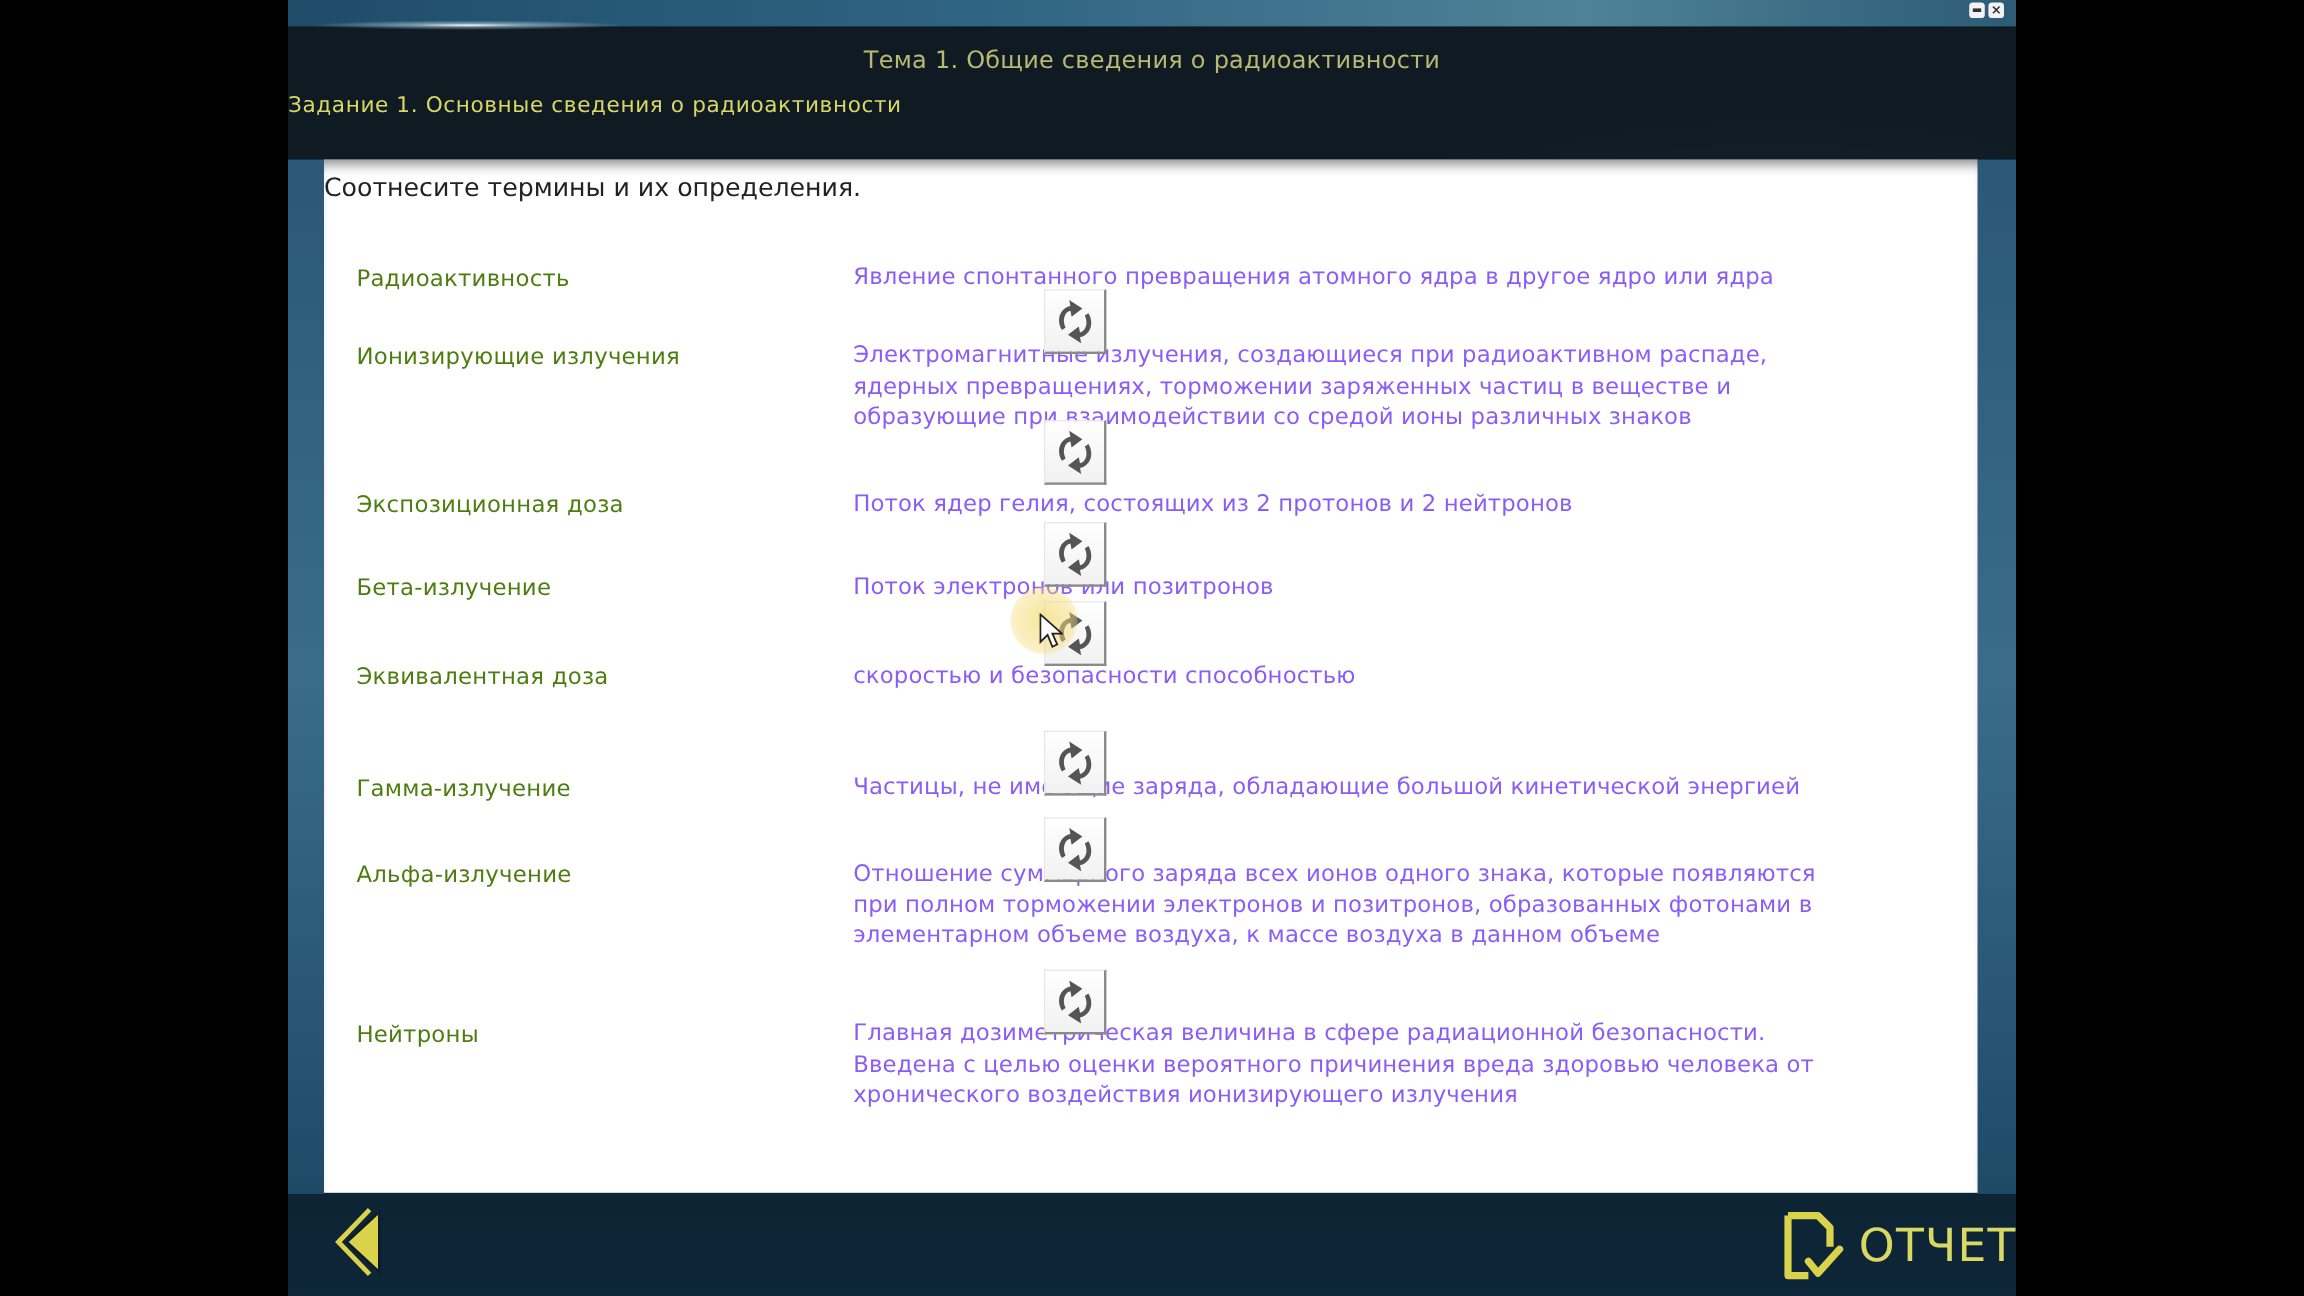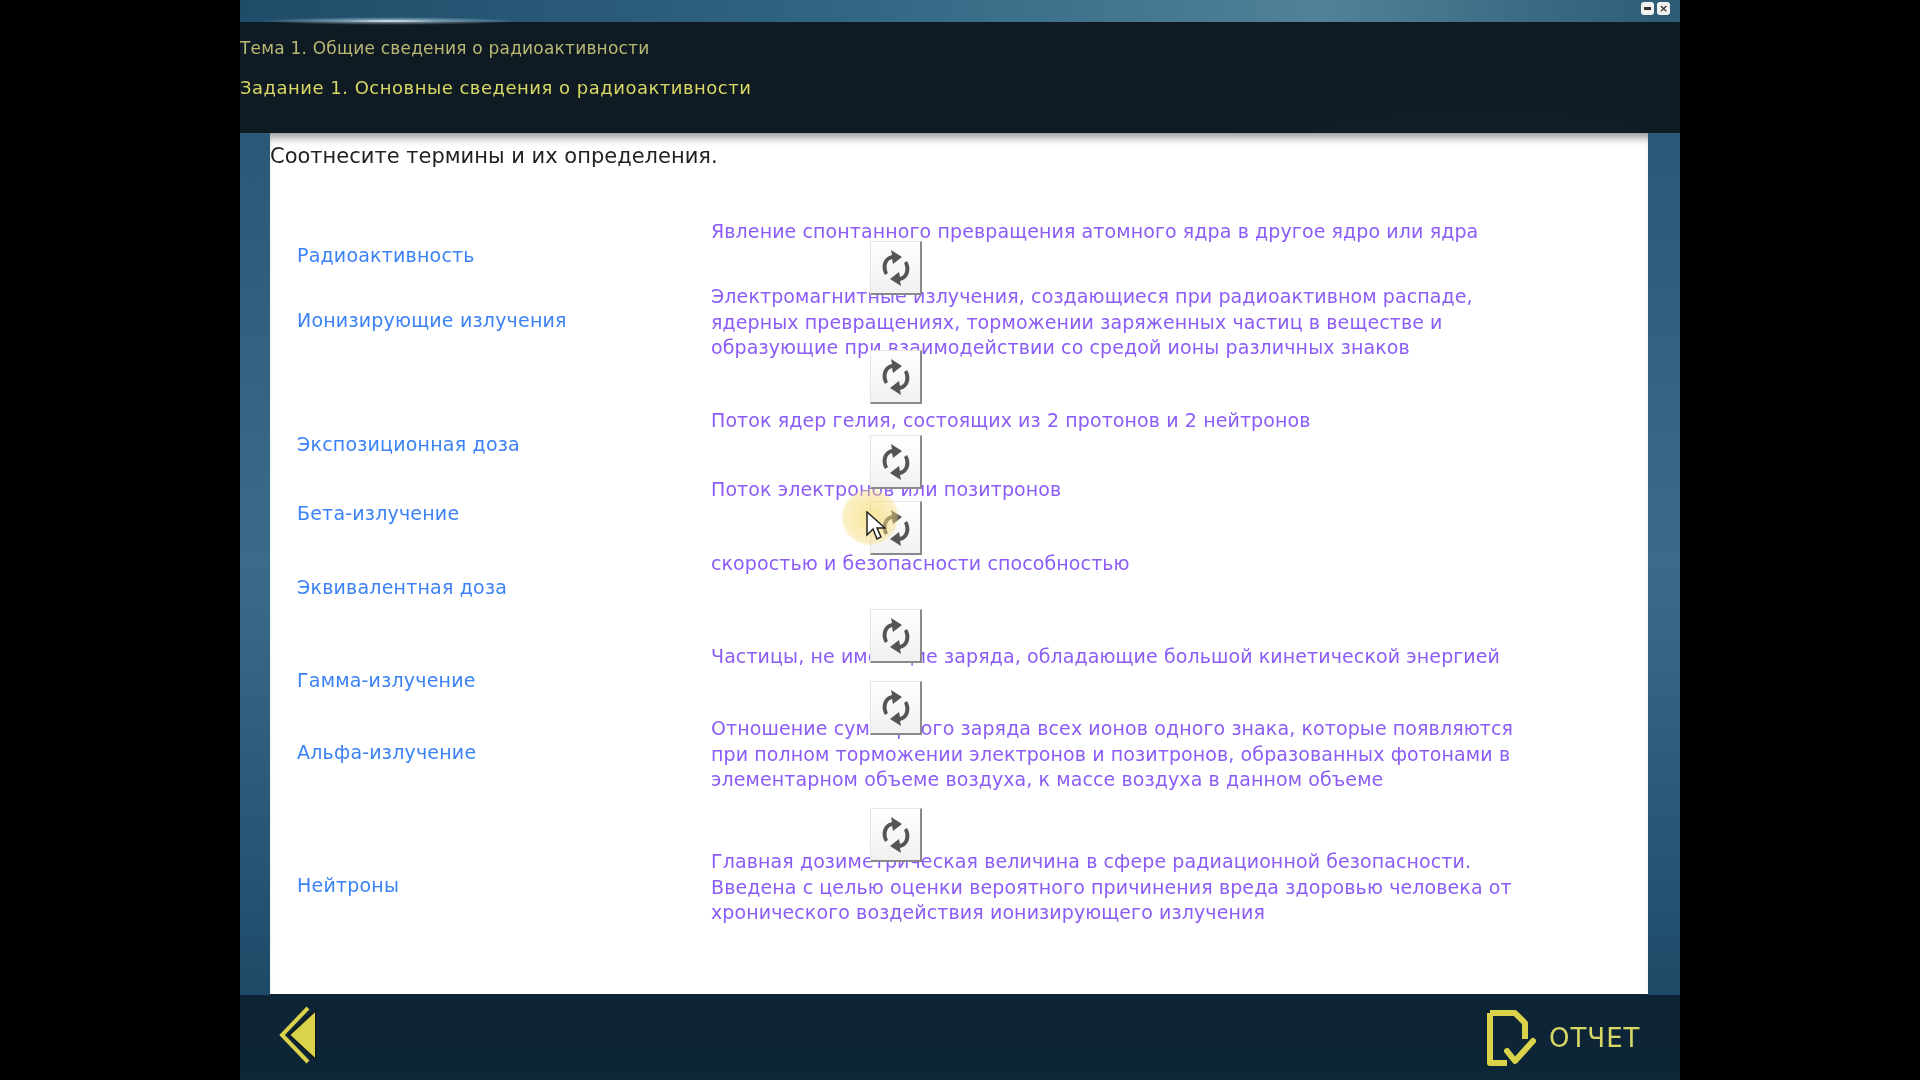--- a/index.html
+++ b/index.html
@@ -27,22 +27,22 @@
     }
     .win-btn.min::before { content: ""; width: 7px; height: 3px; background: #333; display: block; }
 
     .swoosh {
       position: absolute; left: 700px; top: 40px; width: 900px; height: 260px;
       background: radial-gradient(ellipse at 60% 100%, rgba(40,70,90,0.35) 0%, rgba(0,0,0,0) 60%);
       pointer-events: none;
     }
 
     .header-sub {
-      position: absolute; left: 0; width: 100%; top: 38px; 
-      color: #b9b874; font-size: 17px; letter-spacing: 0.2px;
+      position: absolute; left: 0; width: 100%; top: 38px; text-align: center;
+      color: #b9b874; font-size: 20px; letter-spacing: 0.2px;
     }
     .header-title {
       position: absolute; left: 0; width: 100%; top: 77px; text-align: left;
       color: #d9d865; font-size: 18px; letter-spacing: 0.5px;
     }
 
     .gutter-l, .gutter-r {
       position: absolute; top: 133px; height: 862px; width: 30px;
       background: linear-gradient(180deg, #2a5876 0%, #3a6c8a 50%, #1e4a68 100%);
     }
@@ -53,23 +53,22 @@
       position: absolute; left: 30px; top: 133px; width: 1378px; height: 861px;
       background: #ffffff;
       box-shadow: inset 0 10px 10px -6px rgba(0,0,0,0.45);
     }
     .instruction {
       position: absolute; left: 0; width: 100%; top: 11px; 
       font-size: 21px; color: #222;
     }
 
     .term {
-      position: absolute; left: 27px; font-size: 19px; color: #3b82f6; white-space: nowrap;
+      position: absolute; left: 27px; font-size: 19px; color: #4d7c0f; white-space: nowrap;
       letter-spacing: 0.2px;
-      margin-top: 23px;
     }
     .defn {
       position: absolute; left: 441px; width: 900px; font-size: 19px; color: #8b5cf6;
       line-height: 25.5px; letter-spacing: 0.1px;
     }
     .swap-btn {
       position: absolute; left: 600px; width: 52px; height: 54px;
       background: linear-gradient(180deg, #ffffff 0%, #f1f1f1 100%);
       border-right: 2px solid #8a8a8a; border-bottom: 2px solid #8a8a8a;
       border-top: 1px solid #e6e6e6; border-left: 1px solid #e6e6e6;
@@ -87,21 +86,21 @@
     }
 
     .back-btn {
       position: absolute; left: 30px; top: 1006px; width: 50px; height: 58px; cursor: pointer;
     }
     .report-btn {
       position: absolute; left: 1245px; top: 1008px; height: 60px; display: flex; align-items: center;
       gap: 12px; cursor: pointer;
     }
     .report-label {
-      color: #d9d865; font-size: 26px; letter-spacing: 1px;
+      color: #d9d865; font-size: 38px; letter-spacing: 1px;
     }
   </style>
 </head>
 <body>
 
 <div class="window">
   <div class="topband">
     <div class="glare"></div>
     <div class="win-controls">
       <div class="win-btn min"></div>

